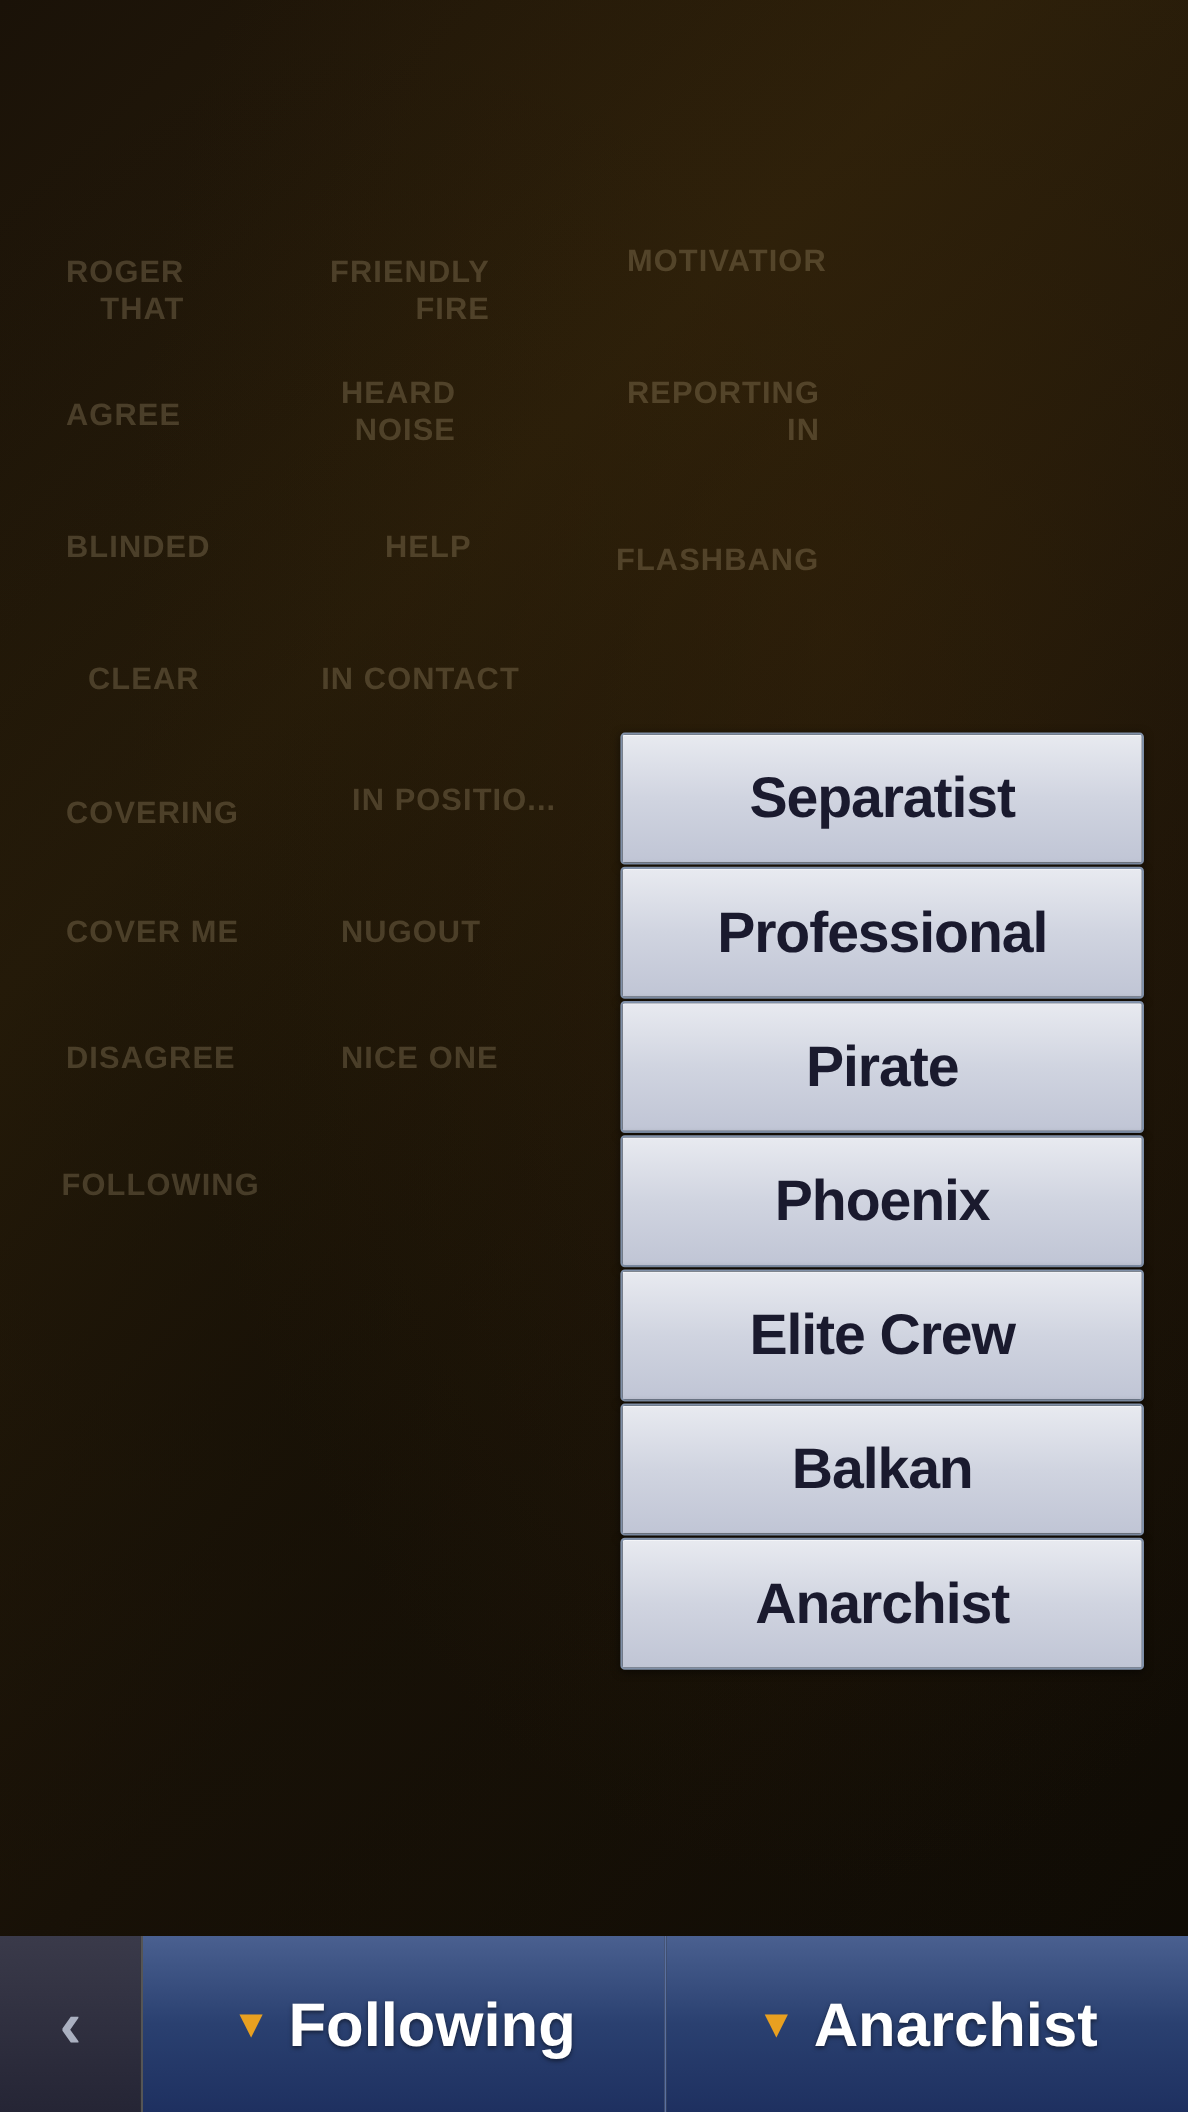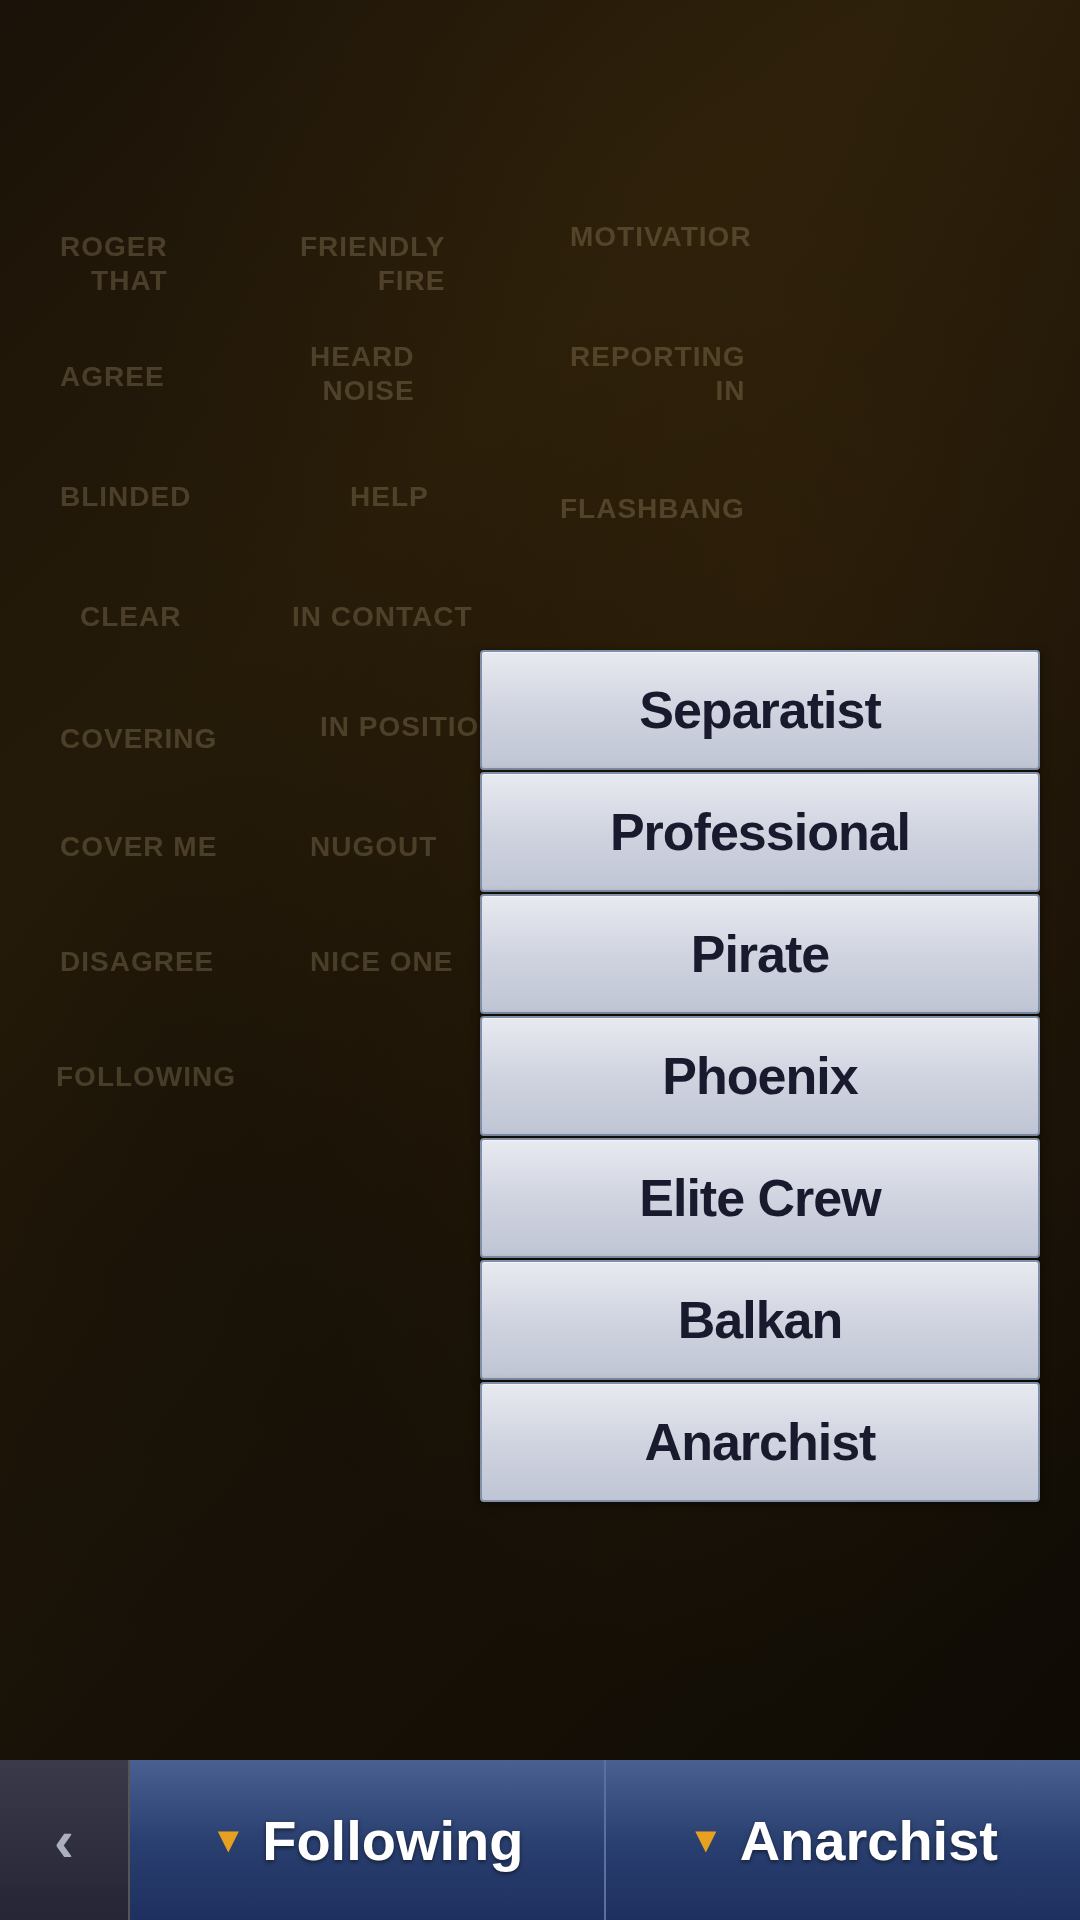--- a/index.html
+++ b/index.html
@@ -51,22 +51,22 @@
     .main-content {
       position: absolute;
       inset: 0;
       z-index: 10;
     }
 
     
     .dropdown-menu {
       position: absolute;
       right: 40px;
-      top: 650px;
-      width: 560px;
+      top: 666px;
+      width: 476px;
       z-index: 20;
       display: flex;
       flex-direction: column;
       gap: 2px;
     }
 
     .menu-item {
       background: linear-gradient(180deg, #e8eaf0 0%, #d0d4e0 50%, #c0c5d5 100%);
       border: 2px solid #8090a8;
       border-radius: 4px;

